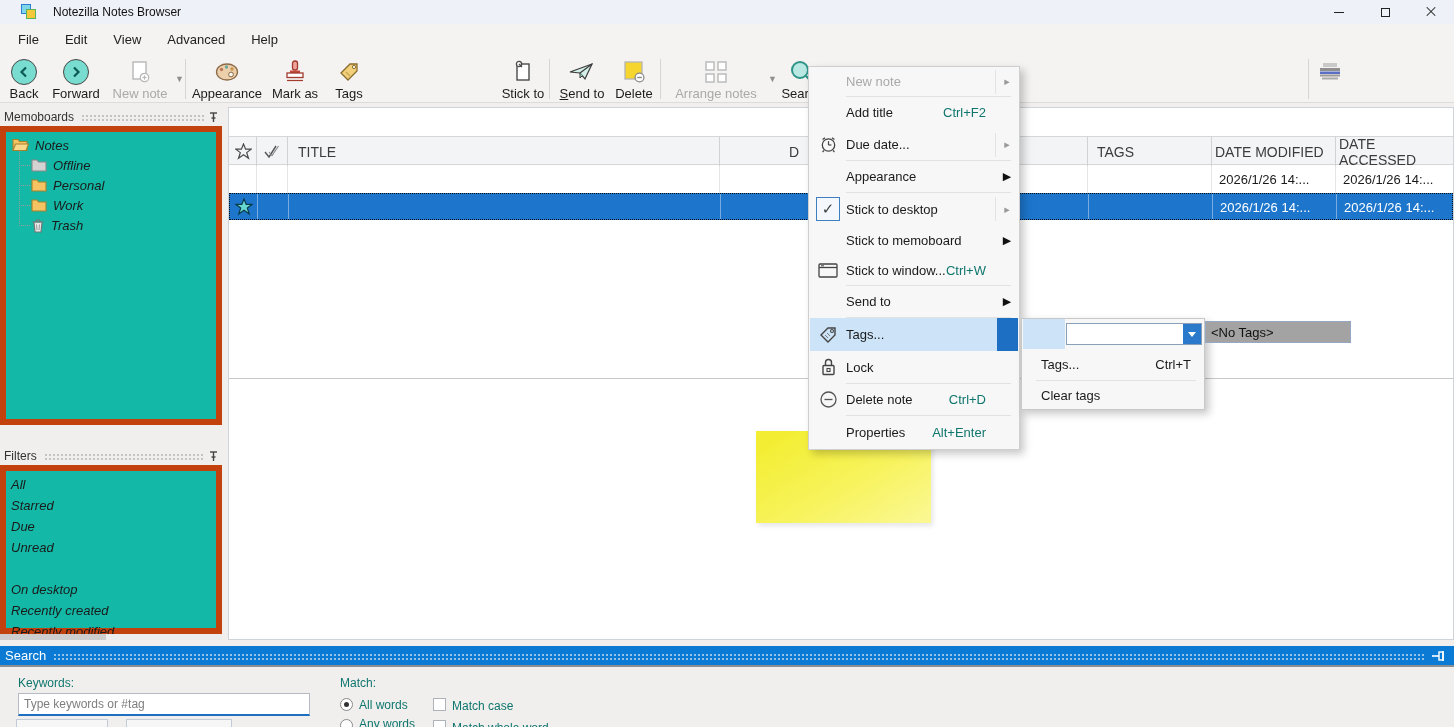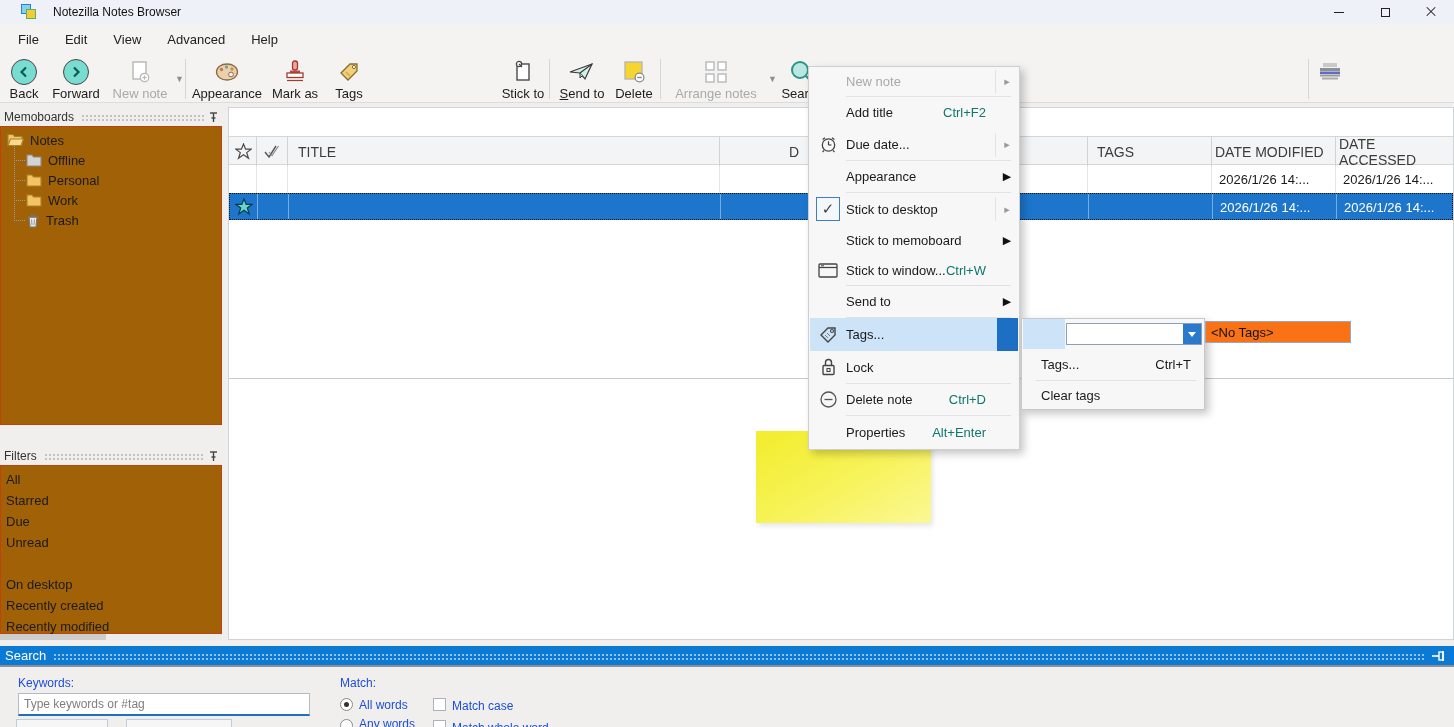--- a/index.html
+++ b/index.html
@@ -43,21 +43,21 @@
                justify-content:space-between; padding:2px 0 3px 0; }
   .stickdesk .caret { position:absolute; right:3px; top:17px; }
   .ul-first::first-letter { text-decoration:underline; }
   .findbox { position:absolute; left:1353px; top:62px; width:108px; height:31px; border:1px solid #cdcdcd;
              background:#fff; font-size:13px; color:#333; padding-left:8px; }
   .findbox::placeholder { color:#9a9a9a; }
   .frag { position:absolute; left:836px; top:55px; font-size:12px; color:#6a6a6a; }
 
   
   .workbase { position:absolute; left:0; top:103px; width:1454px; height:543px; background:#f0efed; }
-  .panel { position:absolute; background:#a16207; border:1px solid #c2410c; }
+  .panel { position:absolute; background:#14b8a6; border:6px solid #c2410c;font-style:italic; }
   .paneheader { position:absolute; left:0; width:222px; height:19px; background:#f0efed;
                 display:flex; align-items:center; font-size:12px; color:#333; padding:0 4px; }
   .panedots { flex:1; height:7px; margin:2px 5px 0 7px;
               background-image:radial-gradient(#c3c3c3 0.8px, transparent 0.9px); background-size:4px 4px; }
 
   .treeitem { position:absolute; display:flex; align-items:center; gap:6px; height:20px; font-size:13px; }
   .dotv { position:absolute; border-left:1px dotted #9a9a9a; width:0; }
   .doth { position:absolute; border-top:1px dotted #9a9a9a; height:0; }
   .flitem { position:absolute; left:5px; height:21px; display:flex; align-items:center; font-size:13px; width:210px; }
 
@@ -100,32 +100,32 @@
              border:1px solid #c8c8c8; box-shadow:4px 4px 8px rgba(0,0,0,0.22); z-index:21; }
   .sm-item { position:absolute; left:1px; width:180px; height:28px; display:flex; align-items:center; font-size:13px; }
   .sm-label { margin-left:18px; flex:1; }
   .sm-short { margin-right:12px; }
   .combo { position:absolute; left:43px; top:4px; width:136px; height:22px; background:#fff; border:1px solid #8aa0b8;
            display:flex; }
   .combo .field { flex:1; }
   .combo .drop { width:18px; background:#2b79ca; display:flex; align-items:center; justify-content:center; }
   .combo .drop i { width:0; height:0; border-left:4px solid transparent; border-right:4px solid transparent;
                    border-top:5px solid #fff; display:block; }
-  .notags { position:absolute; left:1205px; top:321px; width:146px; height:22px; background:#f97316;
+  .notags { position:absolute; left:1205px; top:321px; width:146px; height:22px; background:#a3a3a3;
             border:1px solid #95a9c4; display:flex; align-items:center; padding-left:5px; font-size:13px;
             z-index:21; color:#111;text-align:center; }
 
   
   .searchsep { position:absolute; left:0; top:640px; width:1454px; height:6px; background:#f0efed; }
   .searchhdr { position:absolute; left:0; top:646px; width:1454px; height:19px; background:#0a7ad4;
                display:flex; align-items:center; color:#fff; font-size:13px; padding-left:5px; }
   .searchhdr .panedots { background-image:radial-gradient(rgba(255,255,255,0.55) 0.8px, transparent 0.9px); }
   .searchhdr-line { position:absolute; left:0; top:665px; width:1454px; height:2px; background:#8a8f96; }
   .searchbody { position:absolute; left:0; top:667px; width:1454px; height:60px; background:#f0efed; }
-  .slabel { position:absolute; font-size:12px; color:#1d4ed8; }
+  .slabel { position:absolute; font-size:12px; color:#0f766e; }
   .kwinput { position:absolute; left:18px; top:693px; width:292px; height:23px; background:#fff;
              border:1px solid #b5bac3; border-bottom:2px solid #1f6fc0; font-size:12px; padding-left:5px; color:#444; }
   .kwinput::placeholder { color:#7e7e7e; }
   .radio { position:absolute; width:13px; height:13px; border:1px solid #8a8a8a; border-radius:50%; background:#fff; }
   .radio.sel::after { content:''; position:absolute; left:3px; top:3px; width:5px; height:5px;
                       border-radius:50%; background:#333; }
   .chkbox { position:absolute; width:13px; height:13px; border:1px solid #aeb3ba; background:#fff; }
   .pbtn { position:absolute; height:24px; background:#f6f6f6; border:1px solid #c2cbd8; }
   svg { display:block; }
 </style>

